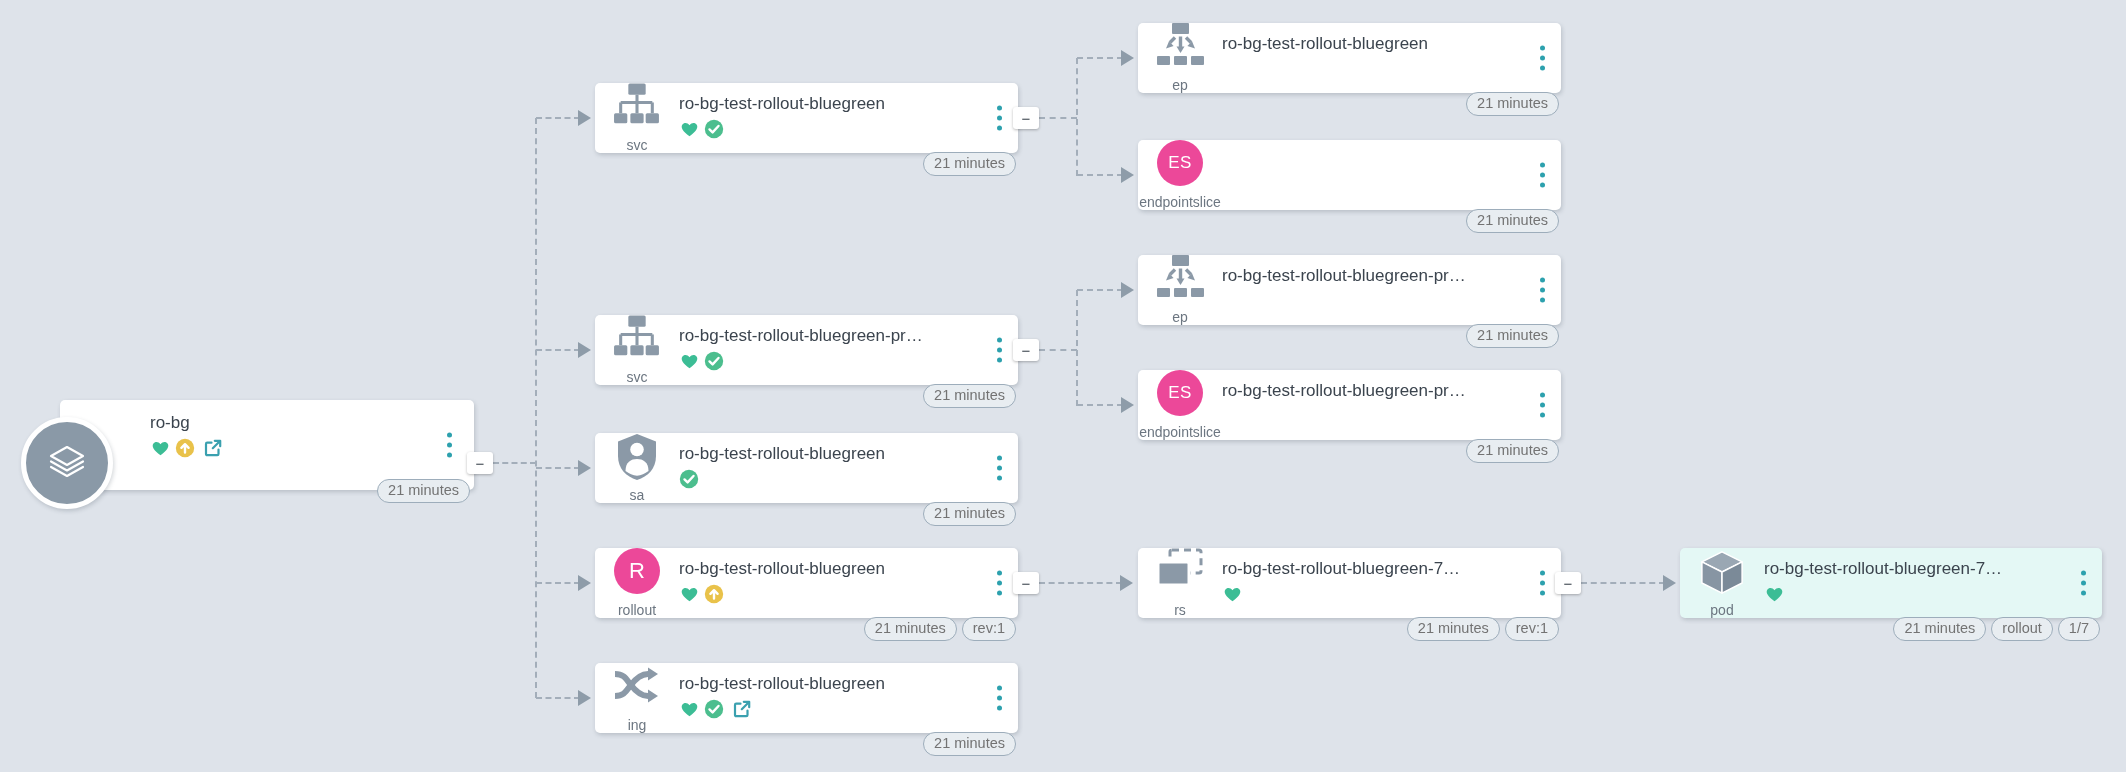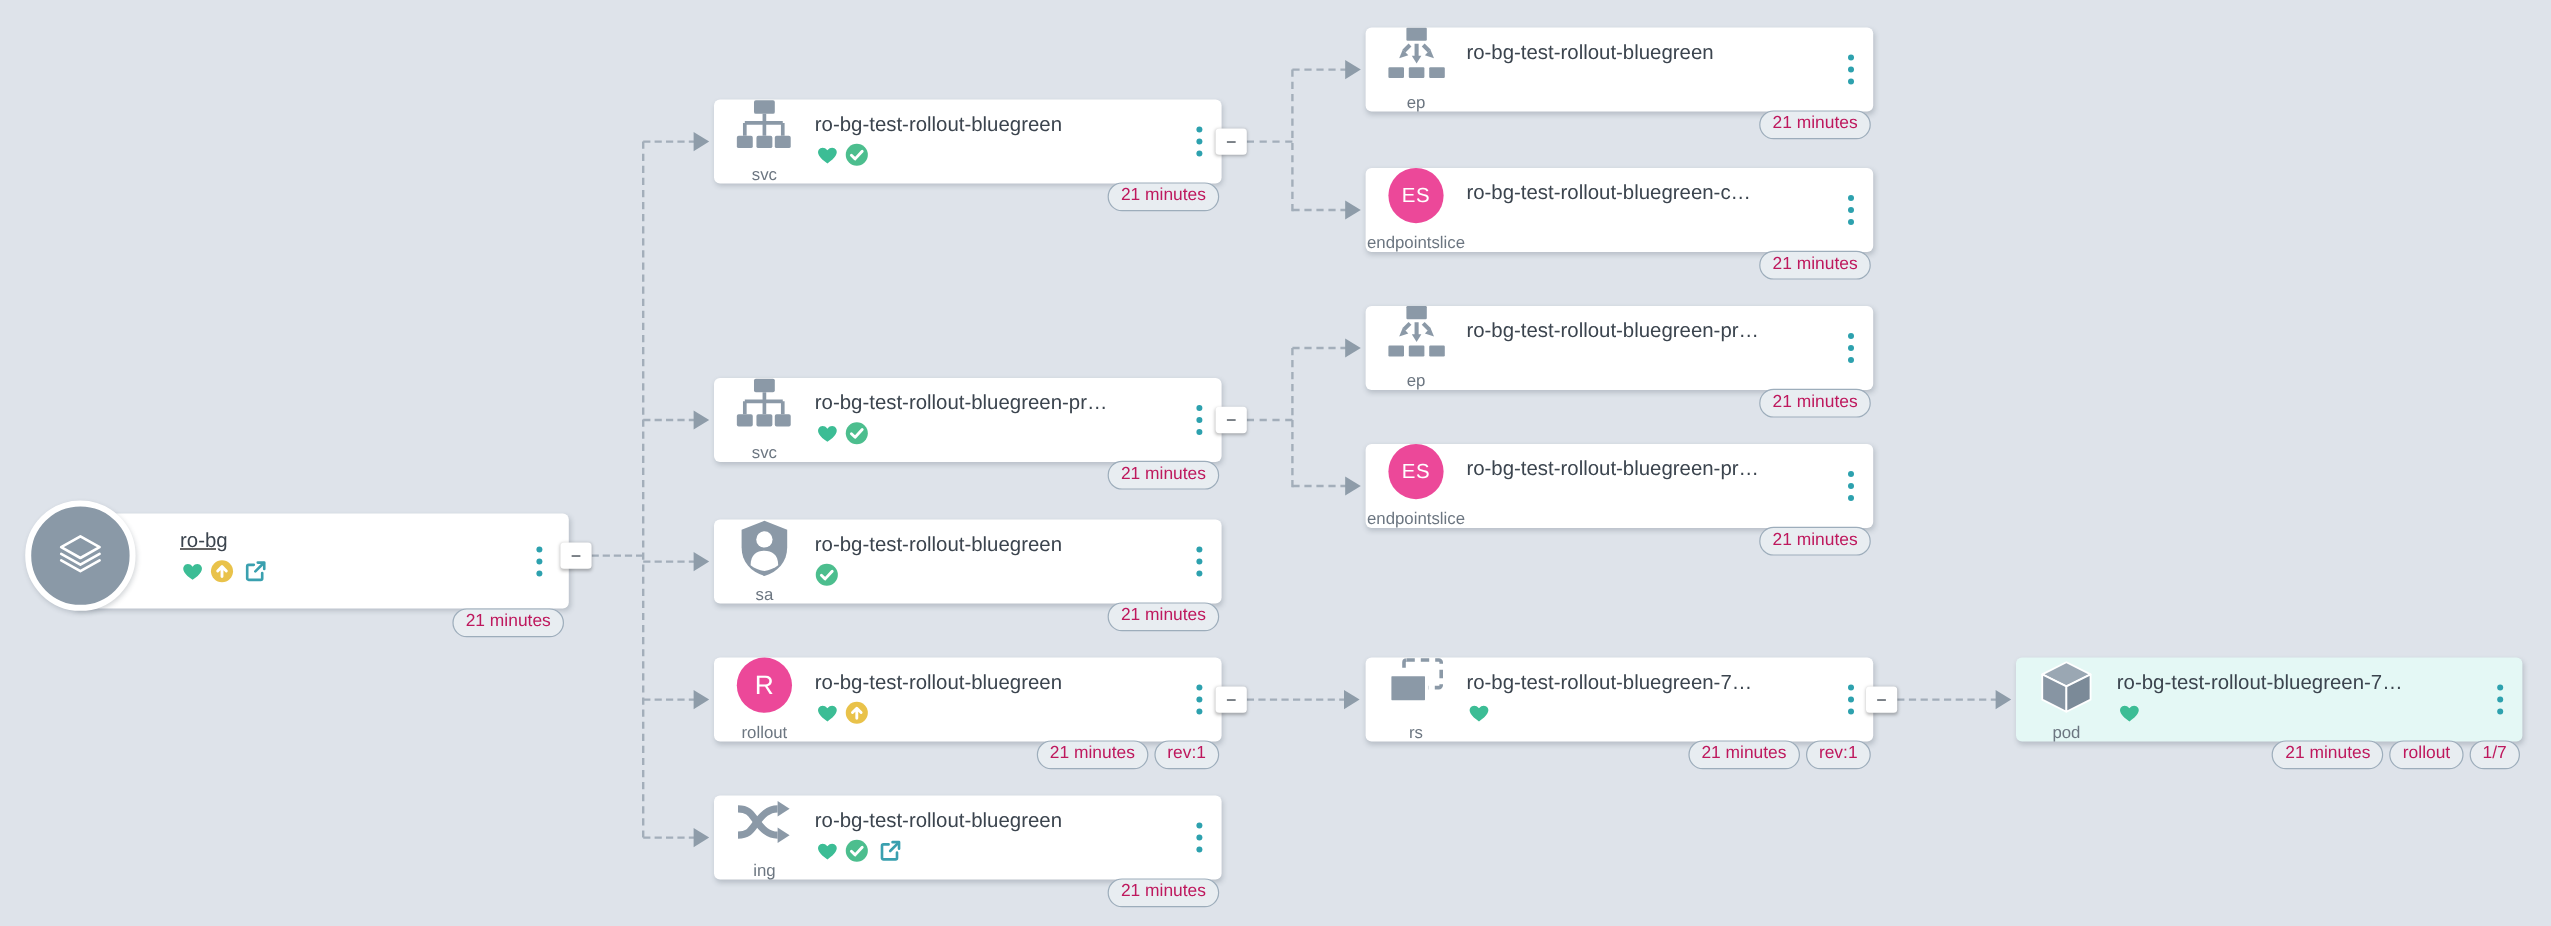--- a/index.html
+++ b/index.html
@@ -14,26 +14,26 @@
   .kind-label{position:absolute;left:50%;bottom:0px;transform:translateX(-50%);
               font-size:14px;color:#6c7681;white-space:nowrap;line-height:15px;}
   .content{flex:1;padding-top:11px;min-width:0;}
   .title{font-size:17px;color:#3b444e;white-space:nowrap;overflow:hidden;padding-right:34px;}
   .status-row{display:flex;gap:4px;margin-top:5px;align-items:center;height:20px;}
   .menu{position:absolute;right:12px;top:50%;transform:translateY(-50%);display:flex;
         flex-direction:column;gap:5px;cursor:pointer;padding:4px;}
   .menu i{width:5px;height:5px;border-radius:50%;background:#2da1ae;}
   .badges{position:absolute;top:69px;right:2px;display:flex;gap:5px;}
   .badge{height:22px;line-height:21px;padding:0 10px;background:#e8edf1;border:1.5px solid #9dadbb;
-         border-radius:13px;font-size:14.5px;color:#be185d;white-space:nowrap;}
+         border-radius:13px;font-size:14.5px;color:#737373;white-space:nowrap;}
   .circle-icon{width:46px;height:46px;border-radius:50%;background:#ec4899;color:#fff;
                display:flex;align-items:center;justify-content:center;}
 
   
-  #app-node{left:60px;top:428px;width:414px;height:79px;text-decoration:underline;}
+  #app-node{left:60px;top:400px;width:414px;height:90px;}
   #app-node .content{padding-left:90px;padding-top:13px;}
   #app-node .badges{top:79px;right:4px;}
   #app-node .menu{right:18px;}
   .app-circle{position:absolute;left:21px;top:417px;width:82px;height:82px;border:5px solid #fff;
               border-radius:50%;background:#8a99a7;display:flex;align-items:center;justify-content:center;
               box-shadow:1px 2px 4px rgba(56,68,82,.22);z-index:2;}
 
   #svc-active{left:595px;top:83px;}
   #svc-preview{left:595px;top:315px;}
   #sa-node{left:595px;top:433px;}
@@ -381,23 +381,20 @@
   </div>
 
   <div class="node" id="es-active">
     <div class="node-body">
       <div class="icon-col">
         <div class="circle-icon">
             <span class="es-text">ES</span>
           </div>
         <span class="kind-label">endpointslice</span>
       </div>
-      <div class="content">
-        <div class="title">ro-bg-test-rollout-bluegreen-c…</div>
-      </div>
       <div class="menu">
           <i></i>
           <i></i>
           <i></i>
         </div>
     </div>
     <div class="badges">
         <span class="badge">21 minutes</span>
       </div>
   </div>

